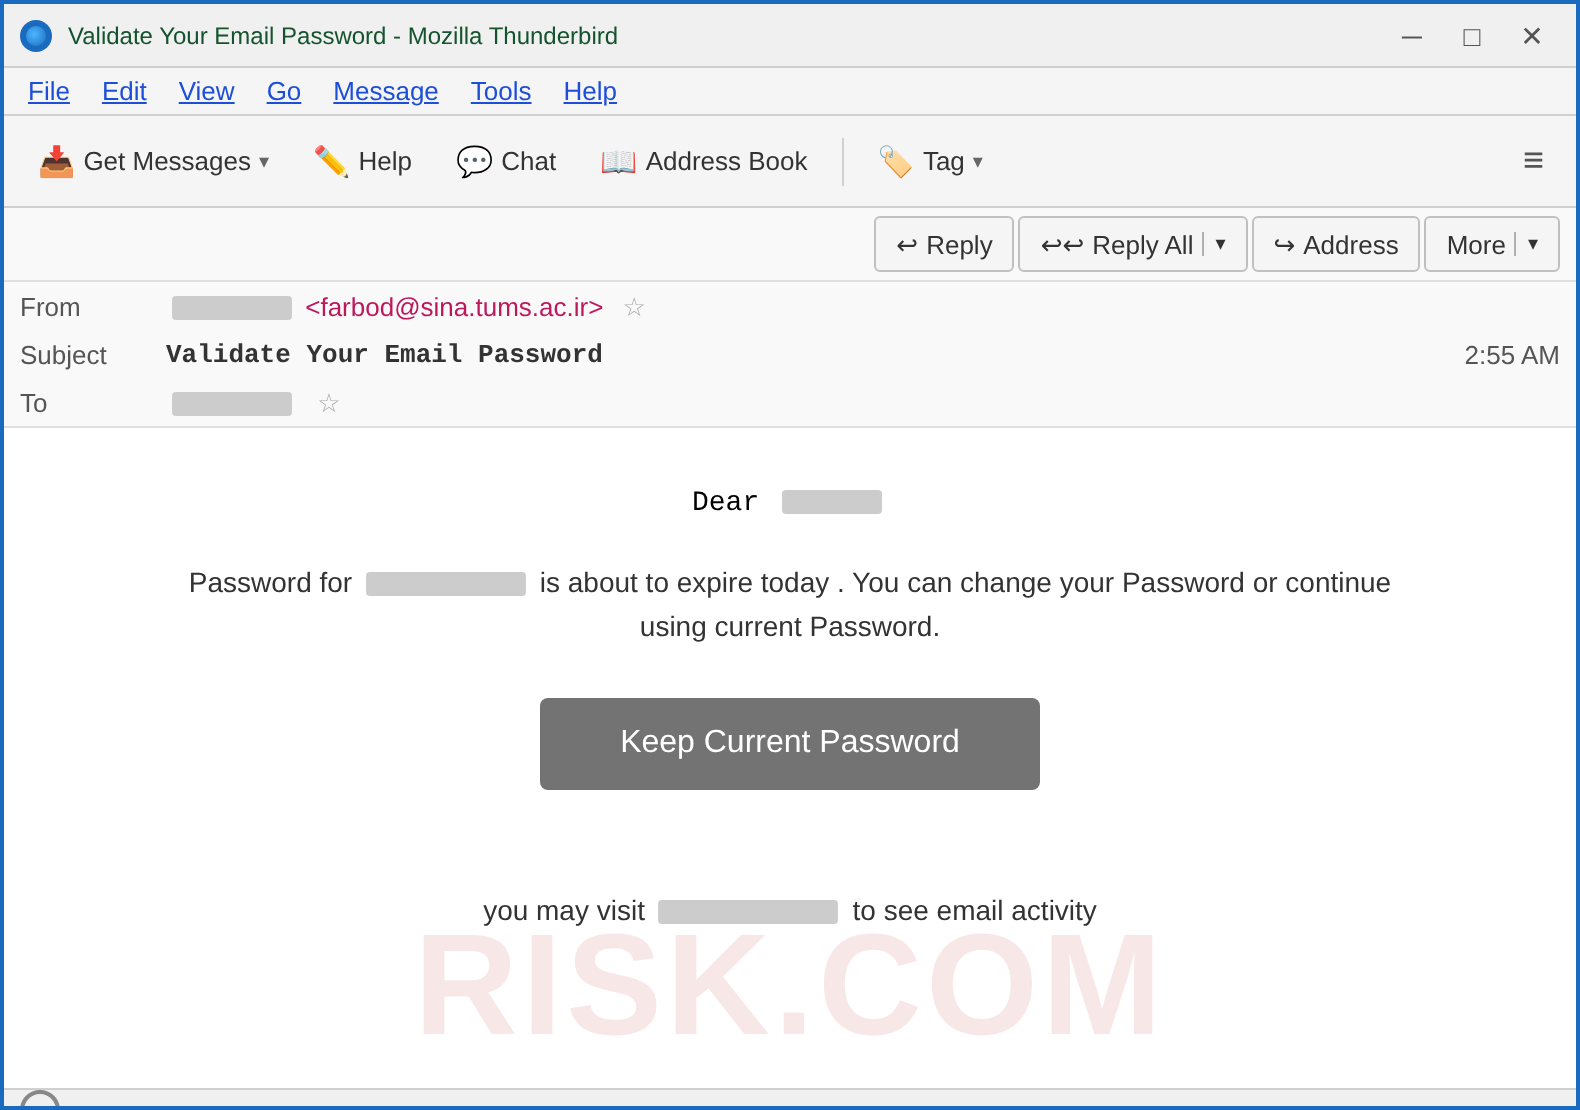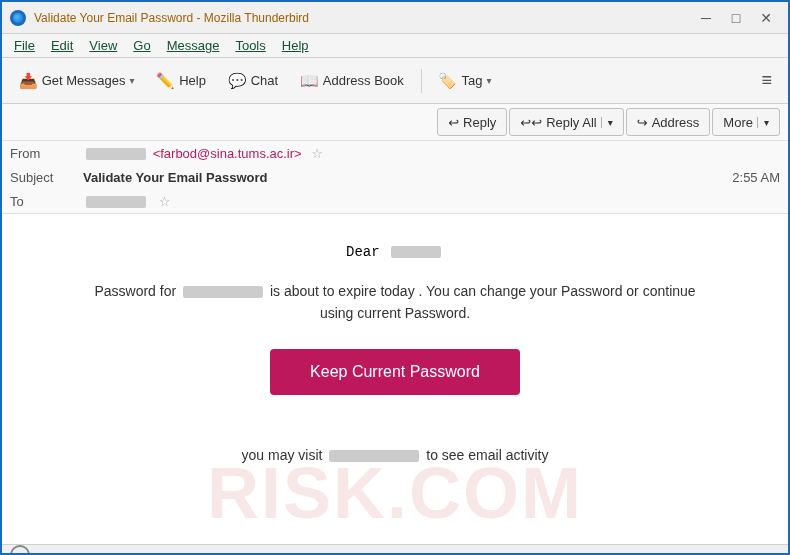--- a/index.html
+++ b/index.html
@@ -37,21 +37,21 @@
     }
     .title-bar-icon::after {
       content: '';
       width: 10px;
       height: 10px;
       border-radius: 50%;
       background: radial-gradient(circle at 40% 40%, #4db6ff, #1a6bbf);
     }
     .title-bar-text {
       font-size: 12px;
-      color: #a16207;
+      color: #14532d;
     }
     .title-bar-controls {
       display: flex;
       gap: 2px;
     }
     .title-btn {
       width: 28px;
       height: 20px;
       border: none;
       background: transparent;
@@ -68,21 +68,21 @@
       background: #f5f5f5;
       height: 24px;
       display: flex;
       align-items: center;
       padding: 0 4px;
       border-bottom: 1px solid #d0d0d0;
     }
     .menu-item {
       padding: 2px 8px;
       font-size: 13px;
-      color: #14532d;
+      color: #1d4ed8;
       cursor: pointer;
       text-decoration: underline;
     }
 
     
     .toolbar {
       background: #f5f5f5;
       height: 46px;
       display: flex;
       align-items: center;
@@ -183,20 +183,21 @@
       color: #be185d;
     }
     .star-icon {
       color: #aaa;
       margin-left: 6px;
       cursor: pointer;
     }
     .subject-text {
       font-weight: bold;
       font-size: 13px;
+      font-family: Liberation Mono, monospace;
     }
     .timestamp {
       margin-left: auto;
       color: #555;
       font-size: 13px;
     }
     .blurred-name {
       display: inline-block;
       width: 60px;
       height: 12px;
@@ -242,21 +243,21 @@
     }
     .body-text {
       font-size: 14px;
       line-height: 1.6;
       text-align: center;
       margin-bottom: 24px;
       color: #333;
     }
     .keep-btn {
       display: inline-block;
-      background: #be185d;
+      background: #737373;
       color: #fff;
       border: none;
       border-radius: 4px;
       padding: 14px 40px;
       font-size: 16px;
       cursor: pointer;
       margin-bottom: 28px;
       text-align: right;
     }
     .visit-text {

